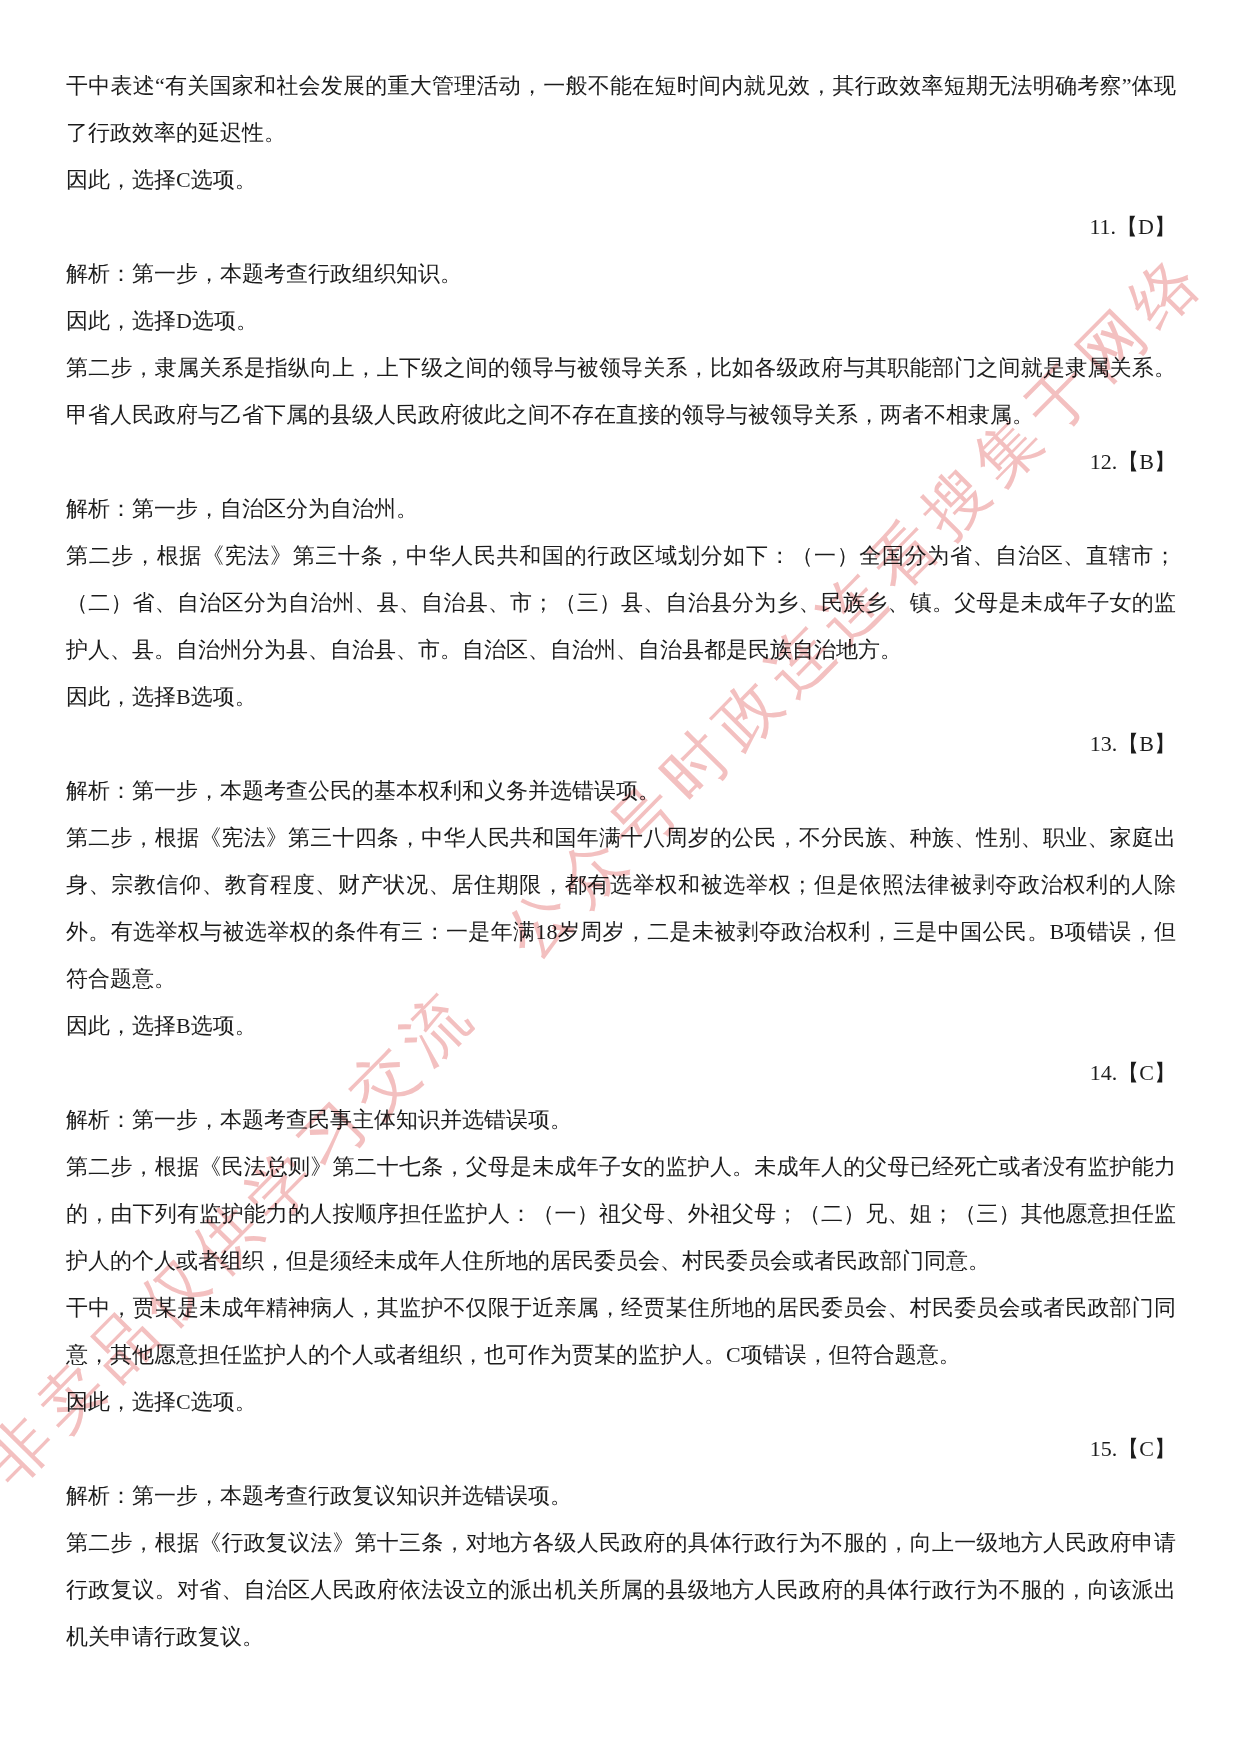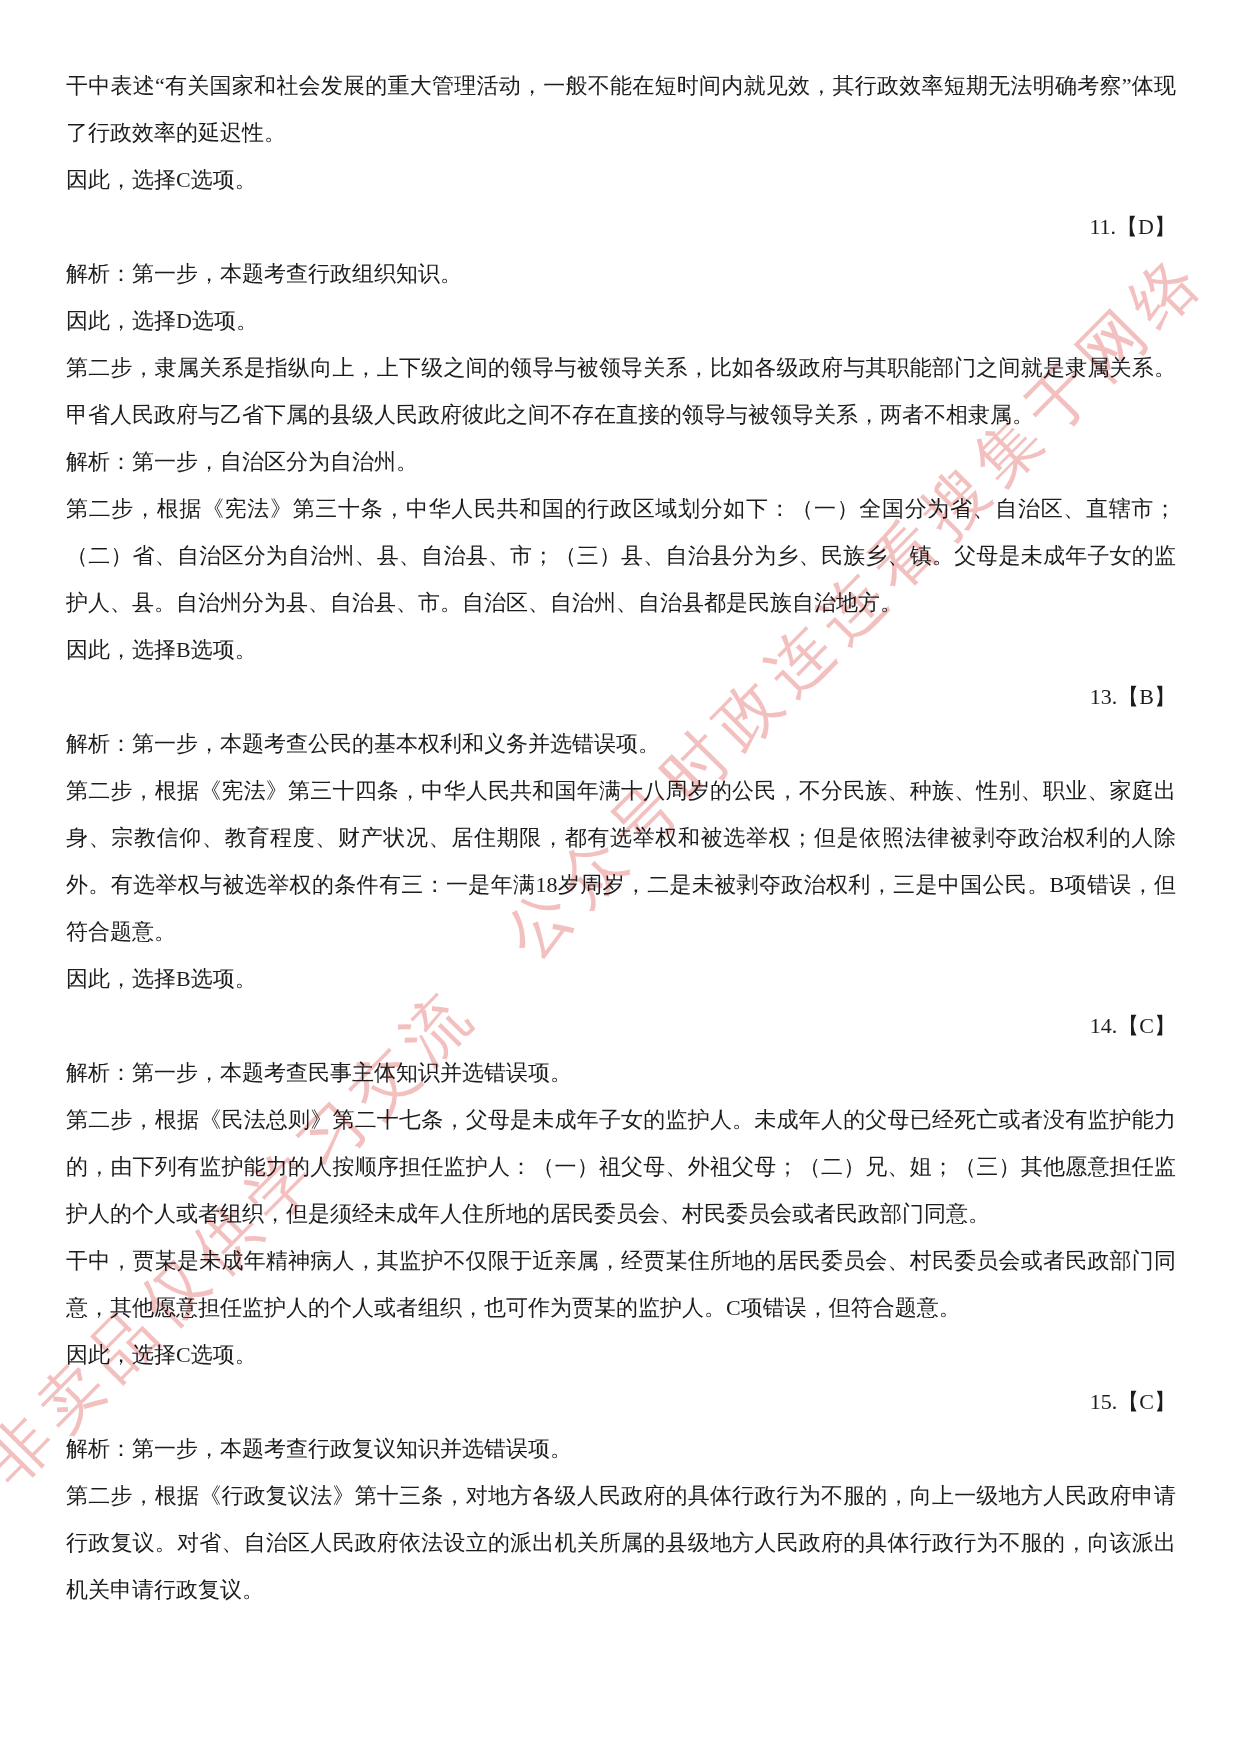--- a/index.html
+++ b/index.html
@@ -59,20 +59,21 @@
 
 <div class="page">
 
   <div class="content">
     <p>干中表述“有关国家和社会发展的重大管理活动，一般不能在短时间内就见效，其行政效率短期无法明确考察”体现了行政效率的延迟性。</p>
     <p>因此，选择C选项。</p>
     <p class="heading">11.【D】</p>
     <p>解析：第一步，本题考查行政组织知识。</p>
     <p>因此，选择D选项。</p>
     <p>第二步，隶属关系是指纵向上，上下级之间的领导与被领导关系，比如各级政府与其职能部门之间就是隶属关系。甲省人民政府与乙省下属的县级人民政府彼此之间不存在直接的领导与被领导关系，两者不相隶属。</p>
+    <p class="heading">12.【B】</p>
     <p>解析：第一步，自治区分为自治州。</p>
     <p>第二步，根据《宪法》第三十条，中华人民共和国的行政区域划分如下：（一）全国分为省、自治区、直辖市；（二）省、自治区分为自治州、县、自治县、市；（三）县、自治县分为乡、民族乡、镇。父母是未成年子女的监护人、县。自治州分为县、自治县、市。自治区、自治州、自治县都是民族自治地方。</p>
     <p>因此，选择B选项。</p>
     <p class="heading">13.【B】</p>
     <p>解析：第一步，本题考查公民的基本权利和义务并选错误项。</p>
     <p>第二步，根据《宪法》第三十四条，中华人民共和国年满十八周岁的公民，不分民族、种族、性别、职业、家庭出身、宗教信仰、教育程度、财产状况、居住期限，都有选举权和被选举权；但是依照法律被剥夺政治权利的人除外。有选举权与被选举权的条件有三：一是年满18岁周岁，二是未被剥夺政治权利，三是中国公民。B项错误，但符合题意。</p>
     <p>因此，选择B选项。</p>
     <p class="heading">14.【C】</p>
     <p>解析：第一步，本题考查民事主体知识并选错误项。</p>
     <p>第二步，根据《民法总则》第二十七条，父母是未成年子女的监护人。未成年人的父母已经死亡或者没有监护能力的，由下列有监护能力的人按顺序担任监护人：（一）祖父母、外祖父母；（二）兄、姐；（三）其他愿意担任监护人的个人或者组织，但是须经未成年人住所地的居民委员会、村民委员会或者民政部门同意。</p>

